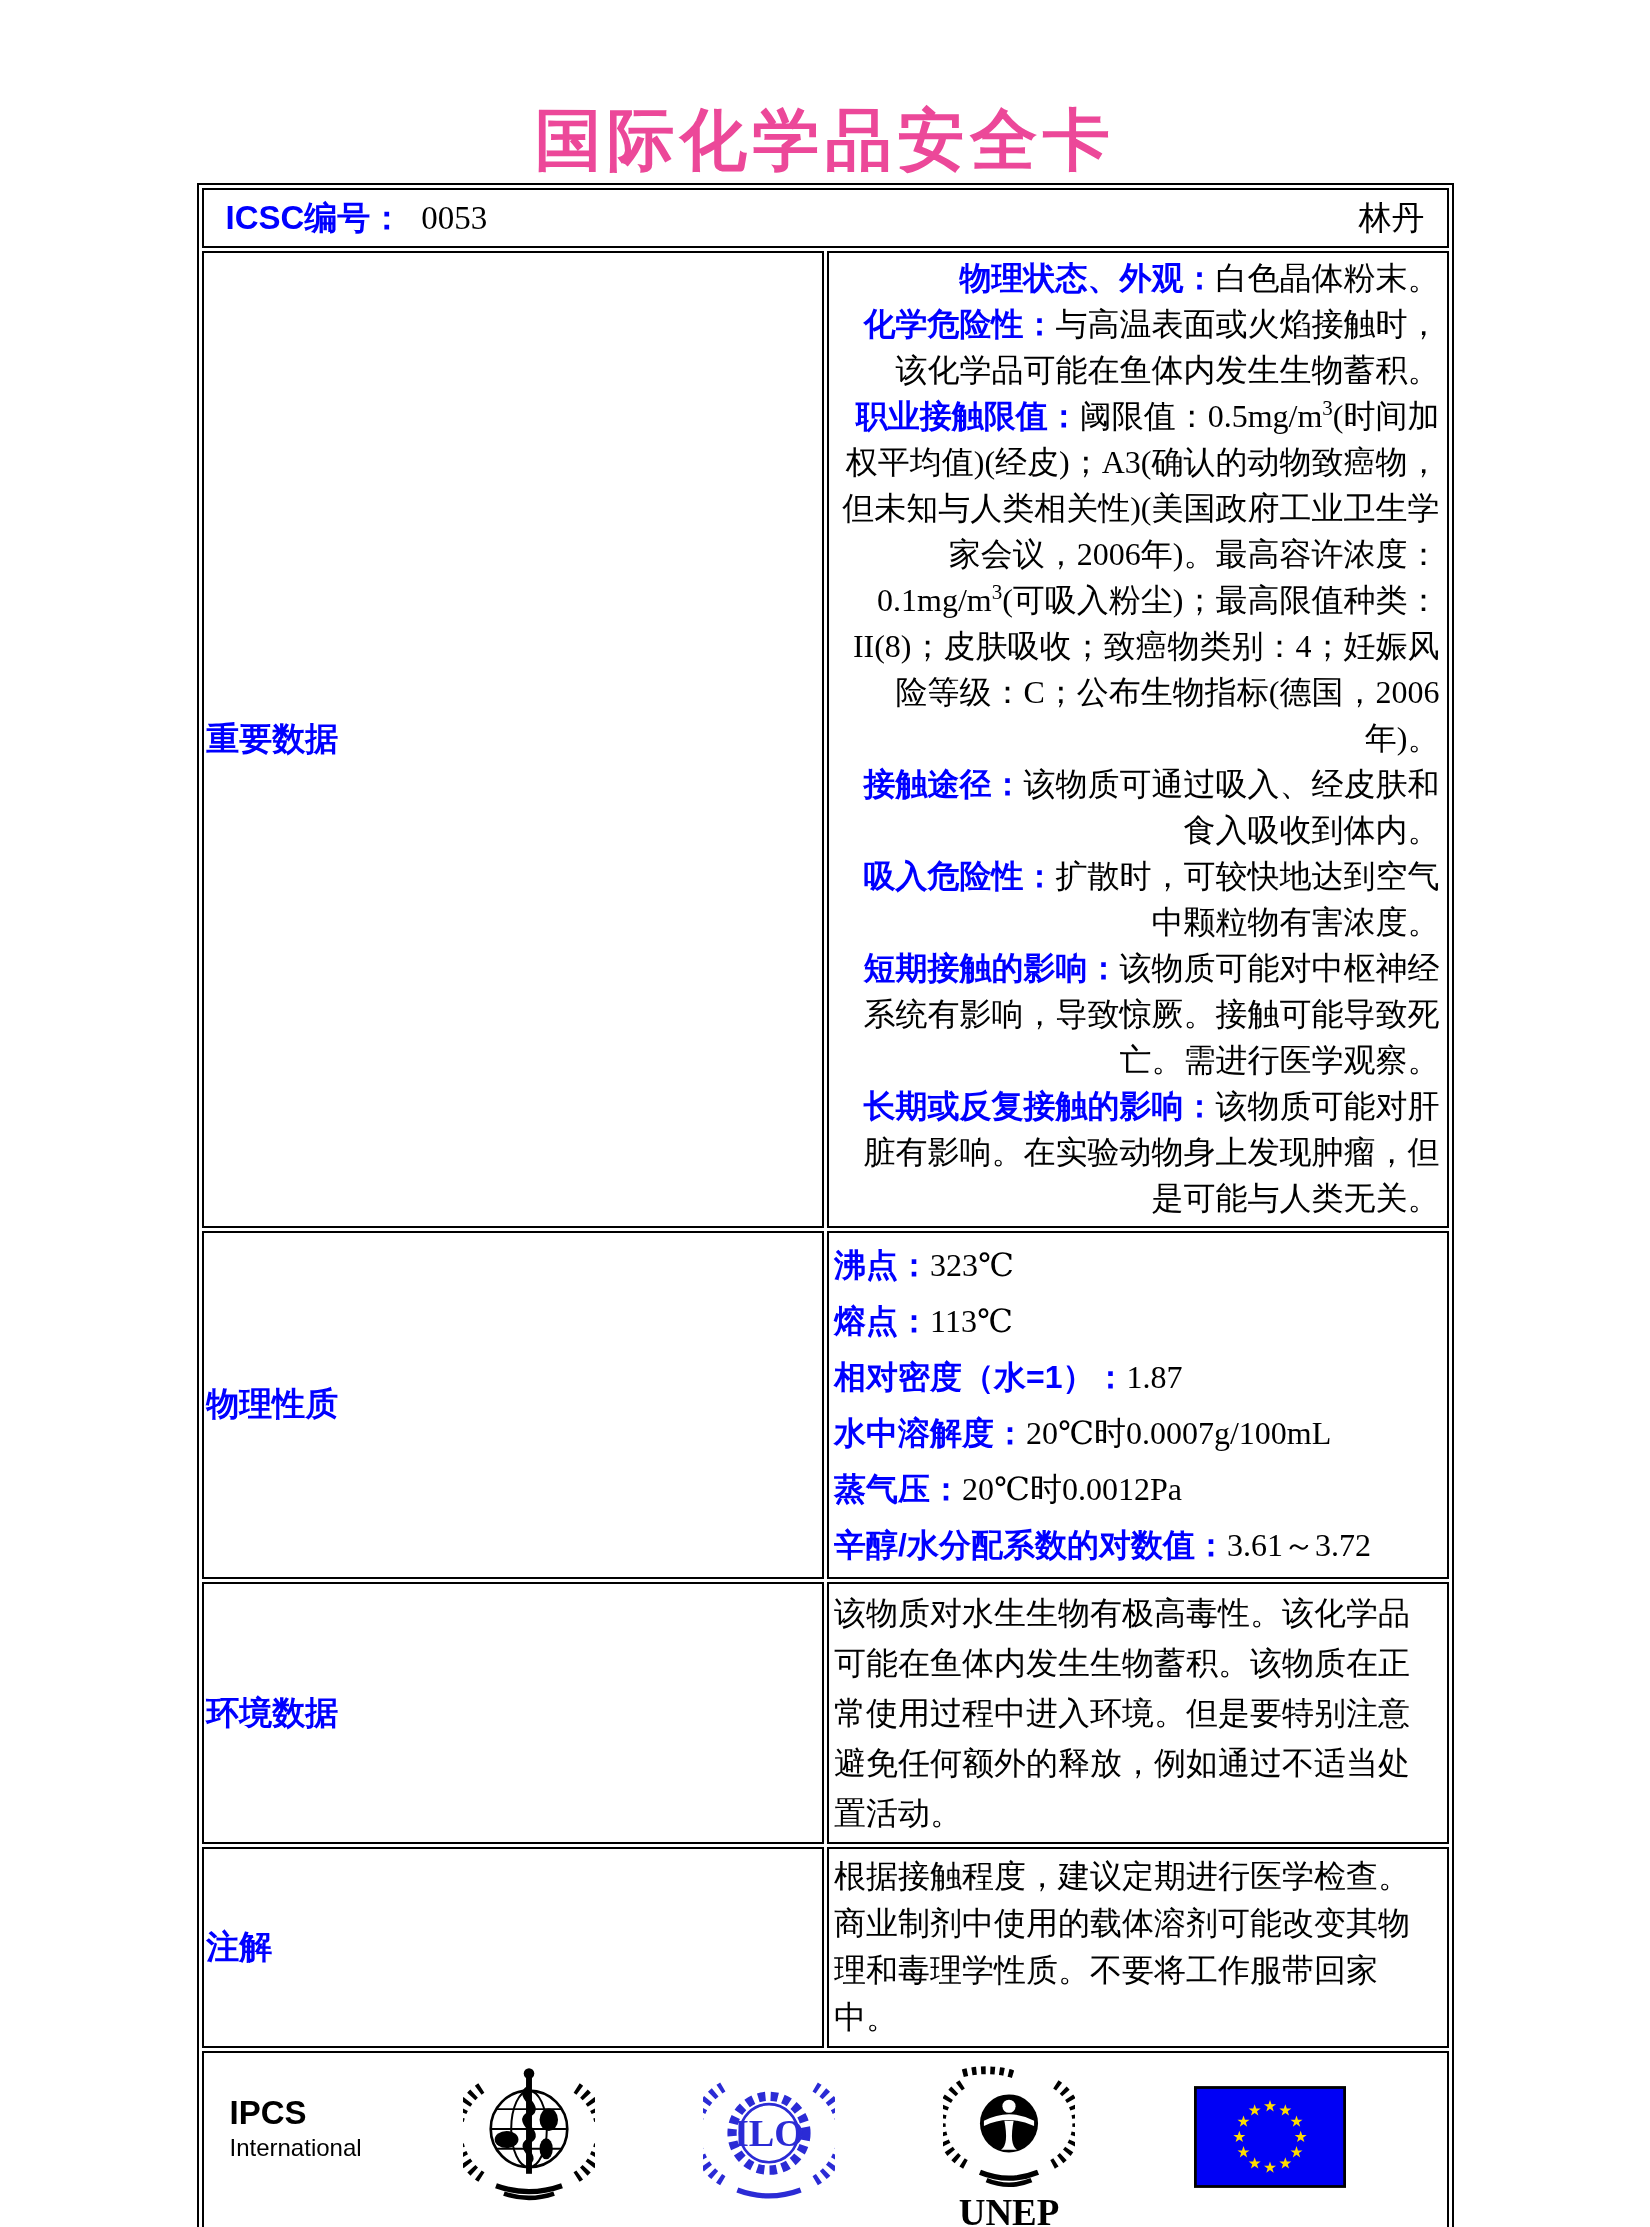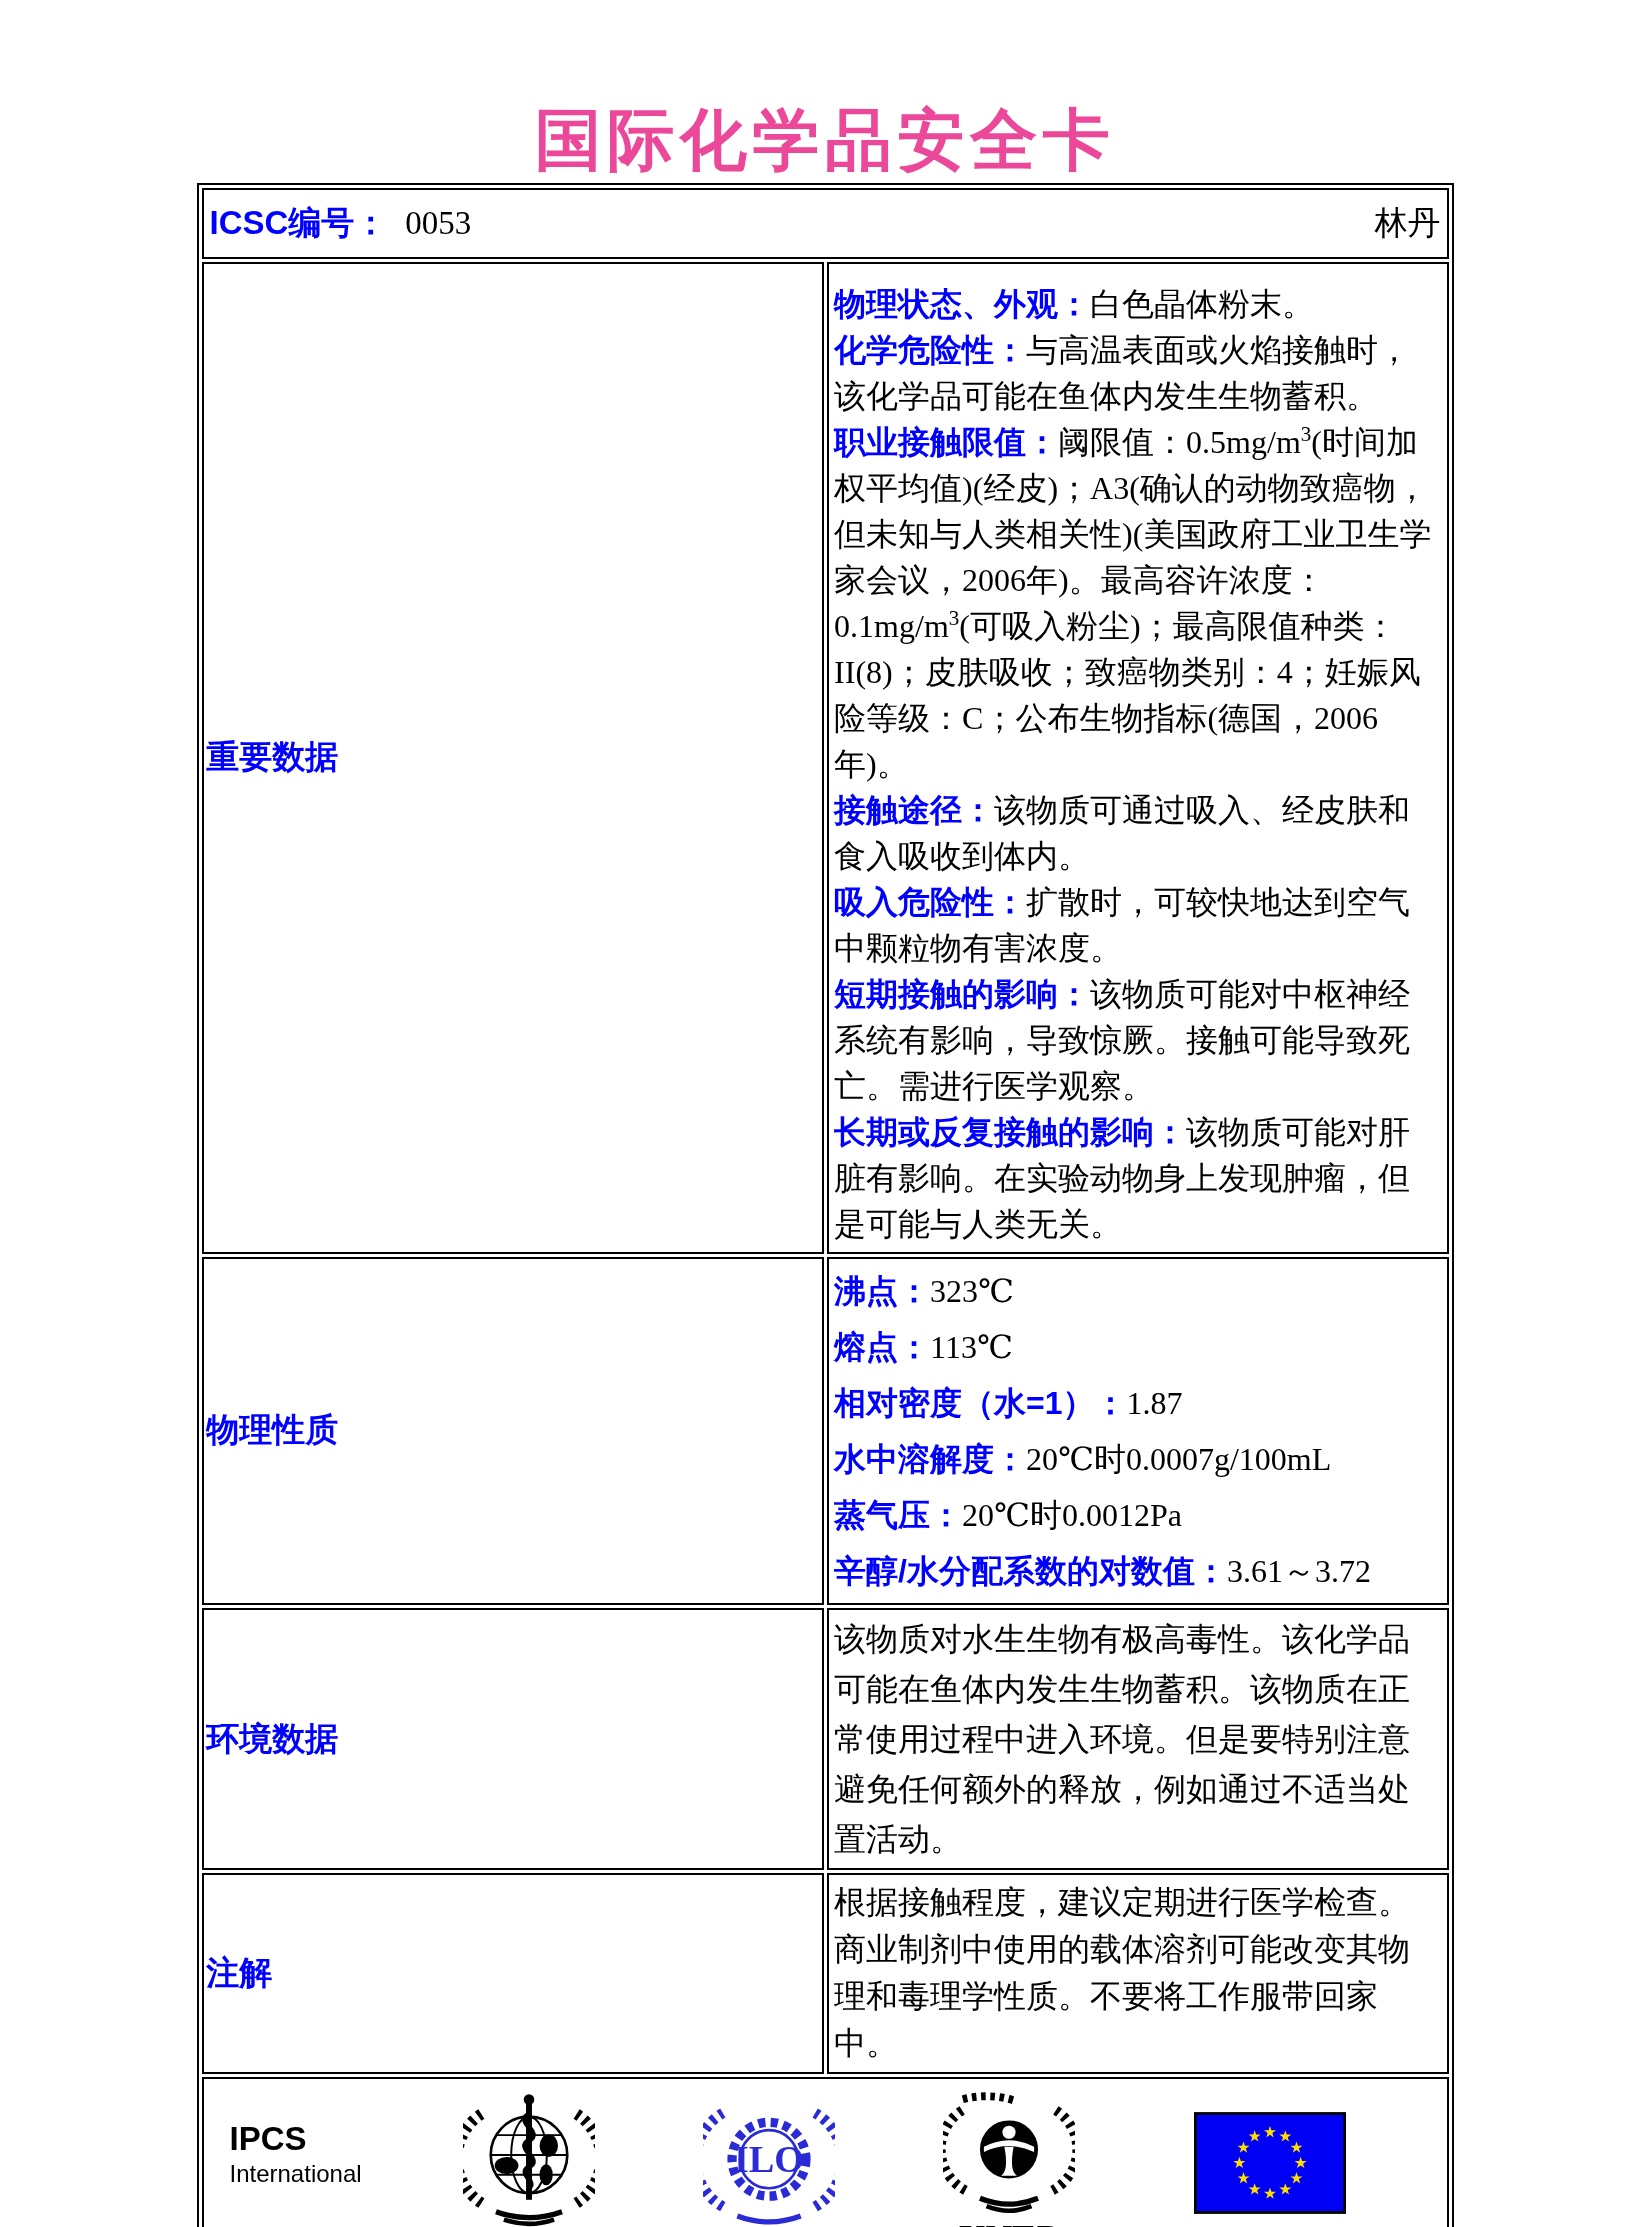--- a/index.html
+++ b/index.html
@@ -54,27 +54,27 @@
     line-height:46px;
   }
   .lbl{
     font-family:"Liberation Sans","DejaVu Sans",sans-serif;
     font-weight:bold;
     color:#0000ff;
   }
   p.para{margin:0;padding:0;line-height:46px;}
   sup.s3{font-size:21px;line-height:0;vertical-align:super;}
   
-  td.hdr{height:71px;vertical-align:middle;padding:0 6px;}
+  td.hdr{height:60px;vertical-align:middle;padding:0 22px;}
   .hdr-flex{display:flex;justify-content:space-between;align-items:center;}
   .hdr-left{font-size:33px;}
   .hdr-left .num{margin-left:18px;color:#000;}
   .hdr-right{font-size:33px;}
   
-  td.r-important{height:732px;vertical-align:top;padding-top:17px;}
+  td.r-important{height:732px;vertical-align:top;padding-top:2px;text-align:right;}
   td.r-physical{height:343px;margin-left:16px;}
   td.r-environment{height:159px;line-height:50px;}
   td.r-notes{height:100px;line-height:47px;}
   td.r-additional{height:52px;line-height:40px;}
   .pp-item{line-height:56px;white-space:nowrap;}
   
   td.r-logos{height:226px;position:relative;padding:0;}
   .logo-wrap{position:relative;width:100%;height:222px;}
   .ipcs-block{
     position:absolute;left:26px;top:40px;

